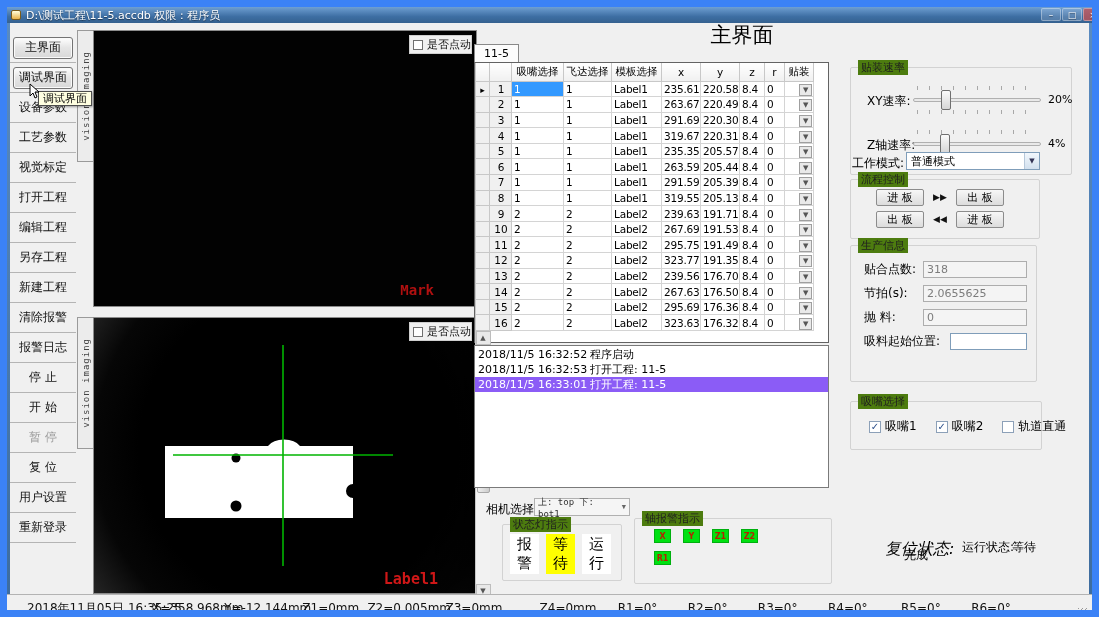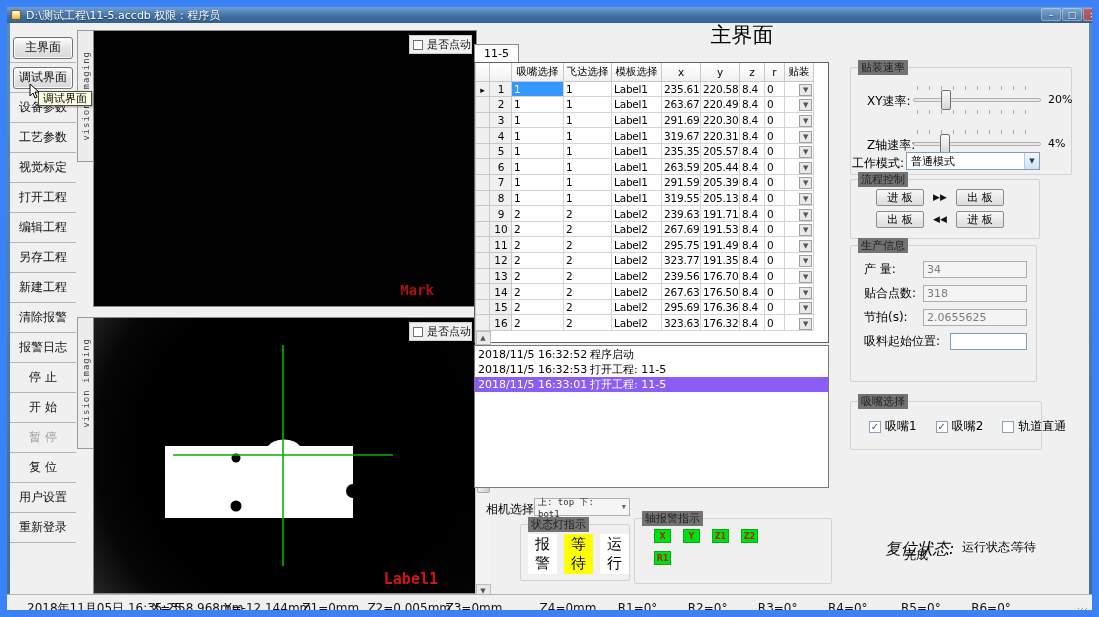--- a/index.html
+++ b/index.html
@@ -101,24 +101,24 @@
   .logrow.sel { background:#8b5cf6; color:#fff; }
 
   
   .camsel-label { position:absolute; left:479px; top:494px; font-size:12px; }
   .camsel-combo { position:absolute; left:527px; top:491px; width:96px; height:18px; background:#f5f5f5;
     border:1px solid #b0b0b0; font-family:"DejaVu Sans Mono","Liberation Mono",monospace; font-size:9px;
     color:#333; display:flex; align-items:center; padding-left:3px;gap:16px; }
   .camsel-combo .arr { margin-left:auto; padding-right:3px; font-size:7px; color:#666; }
 
   .groupbox { position:absolute; border:1px solid #d2d2d2; border-radius:2px; }
-  .groupbox > .legend { position:absolute; top:-8px; left:7px; background:#737373; padding:0 3px;
+  .groupbox > .legend { position:absolute; top:-8px; left:7px; background:#4d7c0f; padding:0 3px;
     font-size:11px; color:#1f1f1f; white-space:nowrap;font-family:Liberation Serif, serif; }
 
-  #grp-lights { left:513px; top:517px; width:110px; height:57px; }
+  #grp-lights { left:495px; top:517px; width:120px; height:57px; }
   .lights { display:flex; gap:7px; padding:9px 0 0 7px; }
   .light { width:29px; height:40px; background:#fff; display:flex; flex-direction:column;
     align-items:center; justify-content:center; font-size:15px; line-height:19px; }
   .light.active { background:#ffff00; }
 
   #grp-axis { left:627px; top:511px; width:198px; height:66px; }
   .led-row { display:flex; gap:12px; padding-left:19px; }
   .led-row.r1 { margin-top:10px; } .led-row.r2 { margin-top:8px; }
   .axled { width:17px; height:14px; background:#00e112; border:1px solid #00b00e; font-size:8px;
     color:#b42300; display:flex; align-items:center; justify-content:center; font-weight:bold; }
@@ -655,35 +655,35 @@
     <div class="flow-row second">
       <span class="flow-btn">出 板</span>
       <span class="flow-arrows">◀◀</span>
       <span class="flow-btn">进 板</span>
     </div>
   </div>
 
   <div class="groupbox" id="grp-prod">
     <span class="legend">生产信息</span>
     <div class="prod-fields">
-  <div class="prodrow">
-    <span class="plabel">产 量:</span>
-    <span class="pinput">34</span>
-  </div>
 
   <div class="prodrow">
     <span class="plabel">贴合点数:</span>
     <span class="pinput">318</span>
   </div>
 
   <div class="prodrow">
     <span class="plabel">节拍(s):</span>
     <span class="pinput">2.0655625</span>
   </div>
 
+  <div class="prodrow">
+    <span class="plabel">抛 料:</span>
+    <span class="pinput">0</span>
+  </div>
 
   <div class="prodrow wide">
     <span class="plabel">吸料起始位置:</span>
     <span class="pinput editable"></span>
   </div>
 </div>
   </div>
 
   <div class="groupbox" id="grp-nozzle">
     <span class="legend">吸嘴选择</span>

